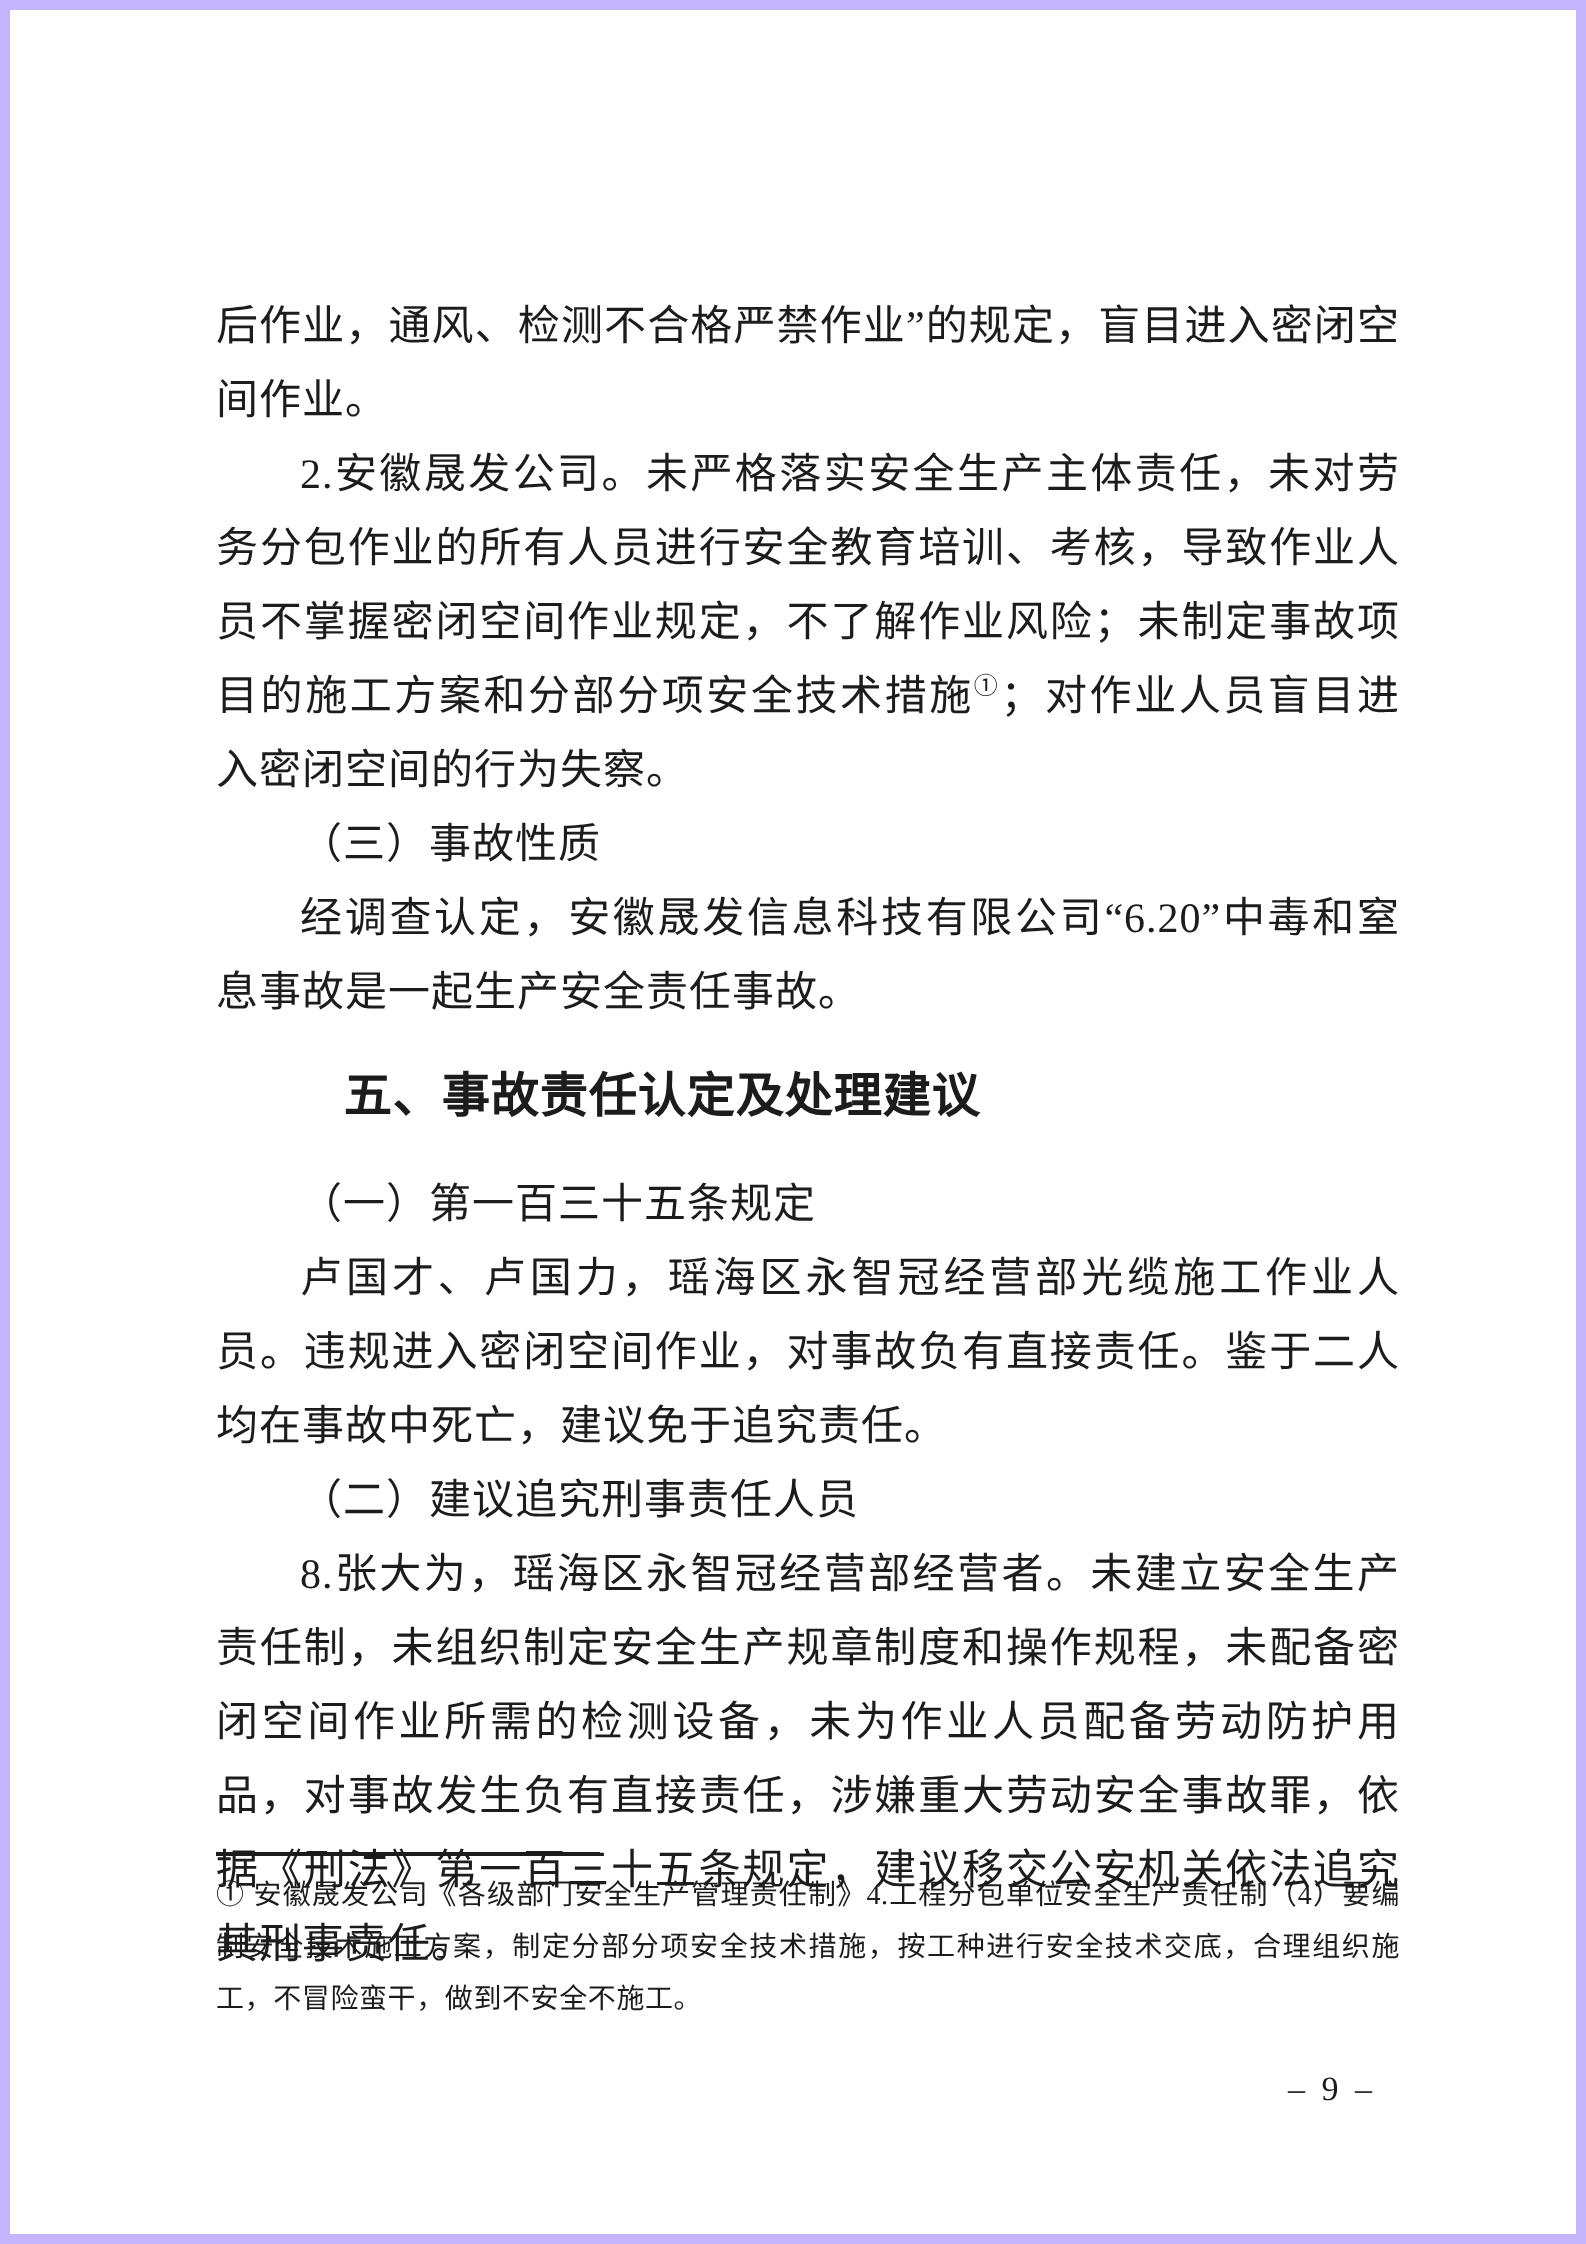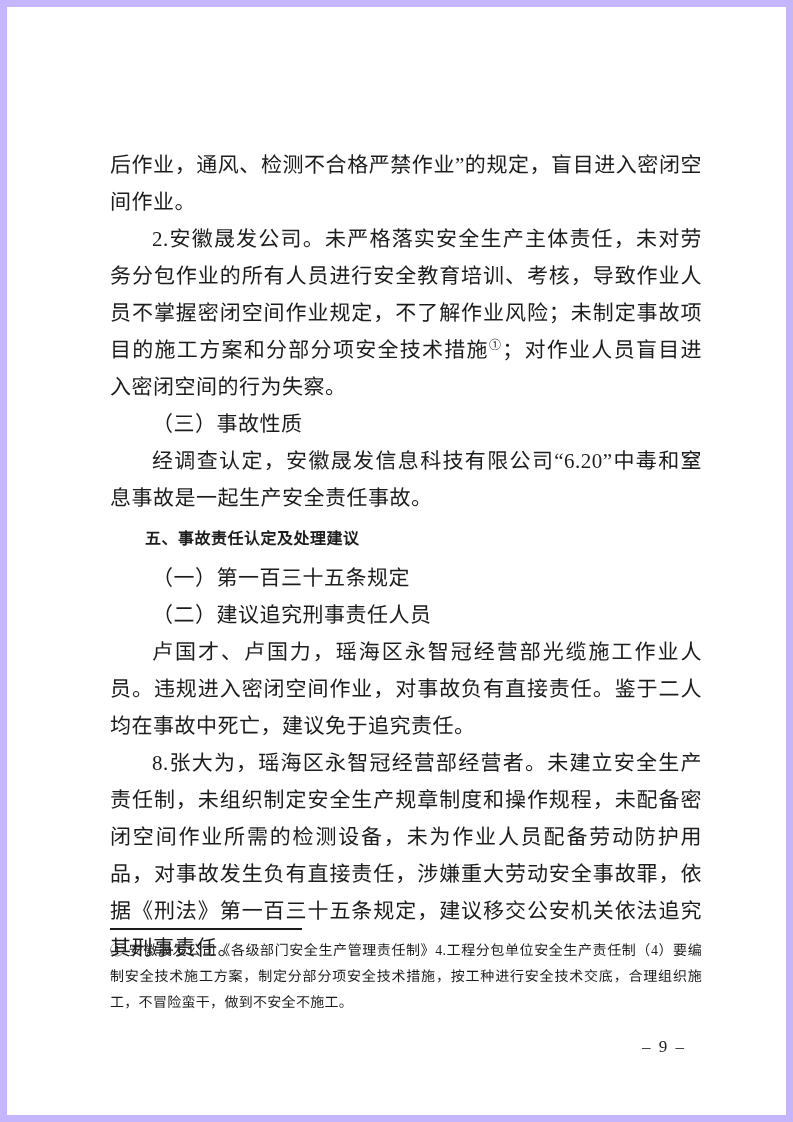--- a/index.html
+++ b/index.html
@@ -6,42 +6,42 @@
     margin: 0;
     padding: 0;
     background: #ffffff;
   }
   .page {
     position: relative;
     width: 793px;
     height: 1122px;
     box-sizing: border-box;
     background: #ffffff;
-    border: 7px solid #c4b5fd;
+    border: 5px solid #c4b5fd;
     overflow: hidden;
     color: #1c1c1c;
     font-family: "Liberation Serif", "DejaVu Serif", serif;
   }
   .doc-body {
     position: absolute;
     top: 140px;
     left: 103px;
     width: 592px;
   }
   .para {
     margin: 0;
     font-size: 21px;
     line-height: 37px;
     text-align: justify;
     letter-spacing: 0.5px;
   }
   .indent { text-indent: 2em; }
   .heading {
-    margin: 3px;
-    font-size: 16px;
+    margin: 16px;
+    font-size: 24px;
     line-height: 37px;
     font-weight: bold;
     font-family: Liberation Serif, serif;
     text-indent: 2em;
     letter-spacing: 0.5px;
   }
   .kai {
     
     font-weight: 400;
   }
@@ -90,23 +90,23 @@
     <p class="para indent"><span>2.安徽晟发公司。未严格落实安全生产主体责任，未对劳务分包作业的所有人员进行安全教育培训、考核，导致作业人员不掌握密闭空间作业规定，不了解作业风险；未制定事故项目的施工方案和分部分项安全技术措施</span><sup class="fn-ref">①</sup><span>；对作业人员盲目进入密闭空间的行为失察。</span></p>
 
     <p class="para kai indent">（三）事故性质</p>
 
     <p class="para indent">经调查认定，安徽晟发信息科技有限公司“6.20”中毒和窒息事故是一起生产安全责任事故。</p>
 
     <h2 class="heading">五、事故责任认定及处理建议</h2>
 
     <p class="para kai indent">（一）第一百三十五条规定</p>
 
+    <p class="para indent">卢国才、卢国力，瑶海区永智冠经营部光缆施工作业人员。违规进入密闭空间作业，对事故负有直接责任。鉴于二人均在事故中死亡，建议免于追究责任。</p>
+
     <p class="para kai indent">（二）建议追究刑事责任人员</p>
-
-    <p class="para indent">卢国才、卢国力，瑶海区永智冠经营部光缆施工作业人员。违规进入密闭空间作业，对事故负有直接责任。鉴于二人均在事故中死亡，建议免于追究责任。</p>
 
     <p class="para indent">8.张大为，瑶海区永智冠经营部经营者。未建立安全生产责任制，未组织制定安全生产规章制度和操作规程，未配备密闭空间作业所需的检测设备，未为作业人员配备劳动防护用品，对事故发生负有直接责任，涉嫌重大劳动安全事故罪，依据《刑法》第一百三十五条规定，建议移交公安机关依法追究其刑事责任。</p>
 
   </div>
 
   <div class="footnote-area">
     <div class="fn-rule"></div>
     <p class="footnote"><span>①</span> <span>安徽晟发公司《各级部门安全生产管理责任制》4.工程分包单位安全生产责任制（4）要编制安全技术施工方案，制定分部分项安全技术措施，按工种进行安全技术交底，合理组织施工，不冒险蛮干，做到不安全不施工。</span></p>
   </div>
 

